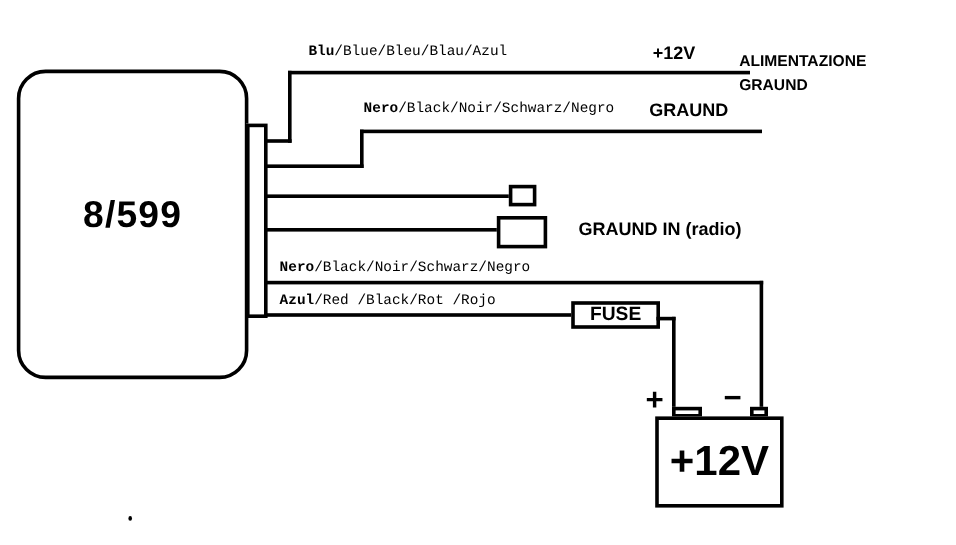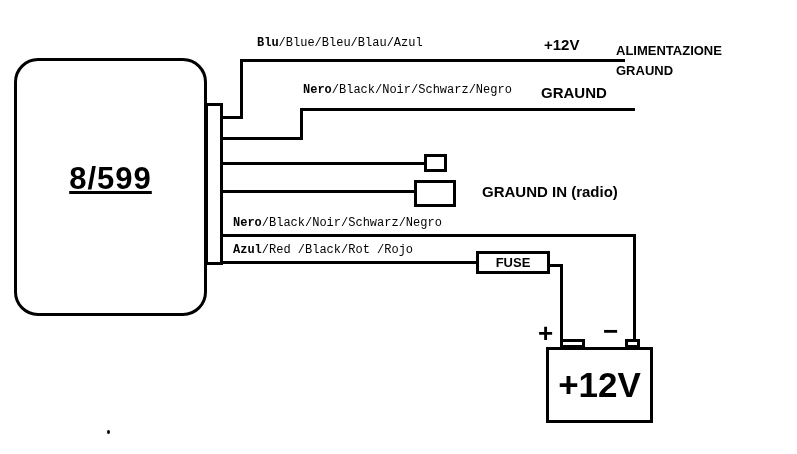--- a/index.html
+++ b/index.html
@@ -14,30 +14,30 @@
   .line{position:absolute;background:#000;}
   .h{height:3px;}
   .v{width:3px;}
   .lbl{position:absolute;white-space:nowrap;font-size:12px;color:#000;font-family:Liberation Mono, monospace;}
   .lbl .w1{font-weight:700;}
   .lbl .w2{font-weight:400;}
   .tag{position:absolute;white-space:nowrap;font-weight:700;font-size:15px;}
   .device-box{
     position:absolute;left:14px;top:58px;width:193px;height:258px;
     border:3px solid #000;border-radius:24px;background:#fff;box-sizing:border-box;
-    display:flex;align-items:center;justify-content:center;text-decoration:underline;
+    display:flex;align-items:center;justify-content:center;
   }
   .device-label{font-weight:700;font-size:31px;letter-spacing:1px;margin-top:-16px;}
   .connector{position:absolute;left:205px;top:103px;width:18px;height:162px;
     border:3px solid #000;background:#fff;box-sizing:border-box;}
   .fuse-box{
     position:absolute;left:476px;top:251px;width:74px;height:23px;
     border:3px solid #000;background:#fff;box-sizing:border-box;
     display:flex;align-items:center;justify-content:center;
-    font-weight:700;font-size:13px;
+    font-weight:700;font-size:16px;
   }
   .sq{position:absolute;border:3px solid #000;background:#fff;box-sizing:border-box;}
   .annotation{
     position:absolute;left:616px;top:41px;
     font-weight:700;font-size:13px;line-height:20px;white-space:nowrap;
   }
   .battery-body{
     position:absolute;left:546px;top:347px;width:107px;height:76px;
     border:3px solid #000;background:#fff;box-sizing:border-box;
     display:flex;align-items:center;justify-content:center;

